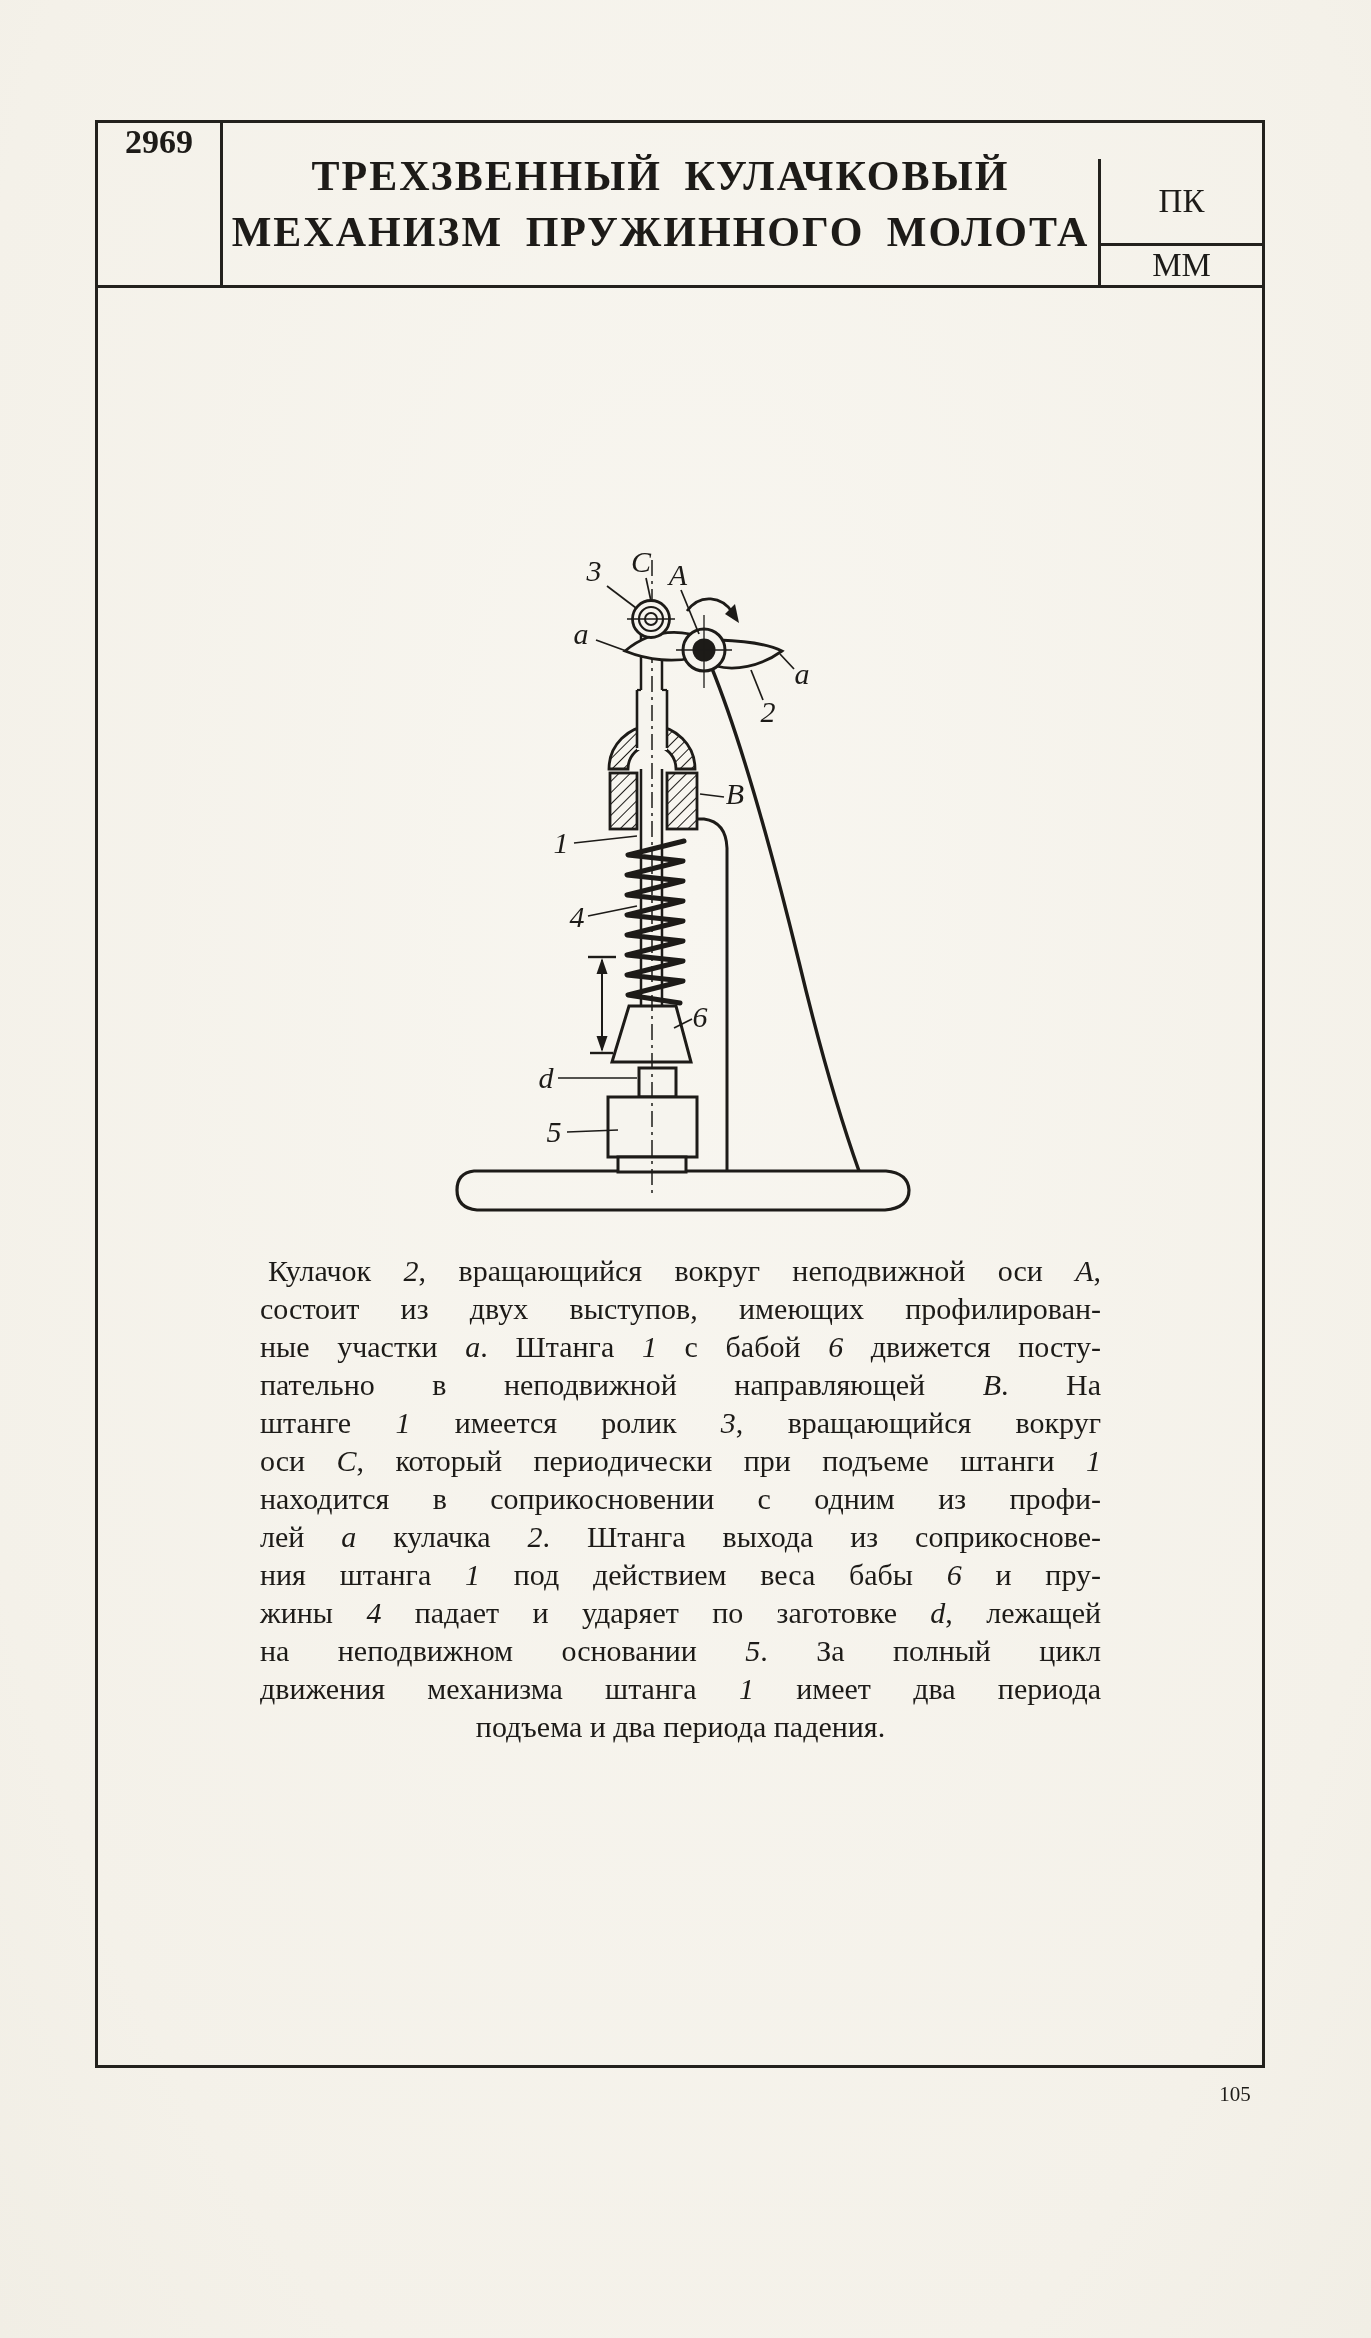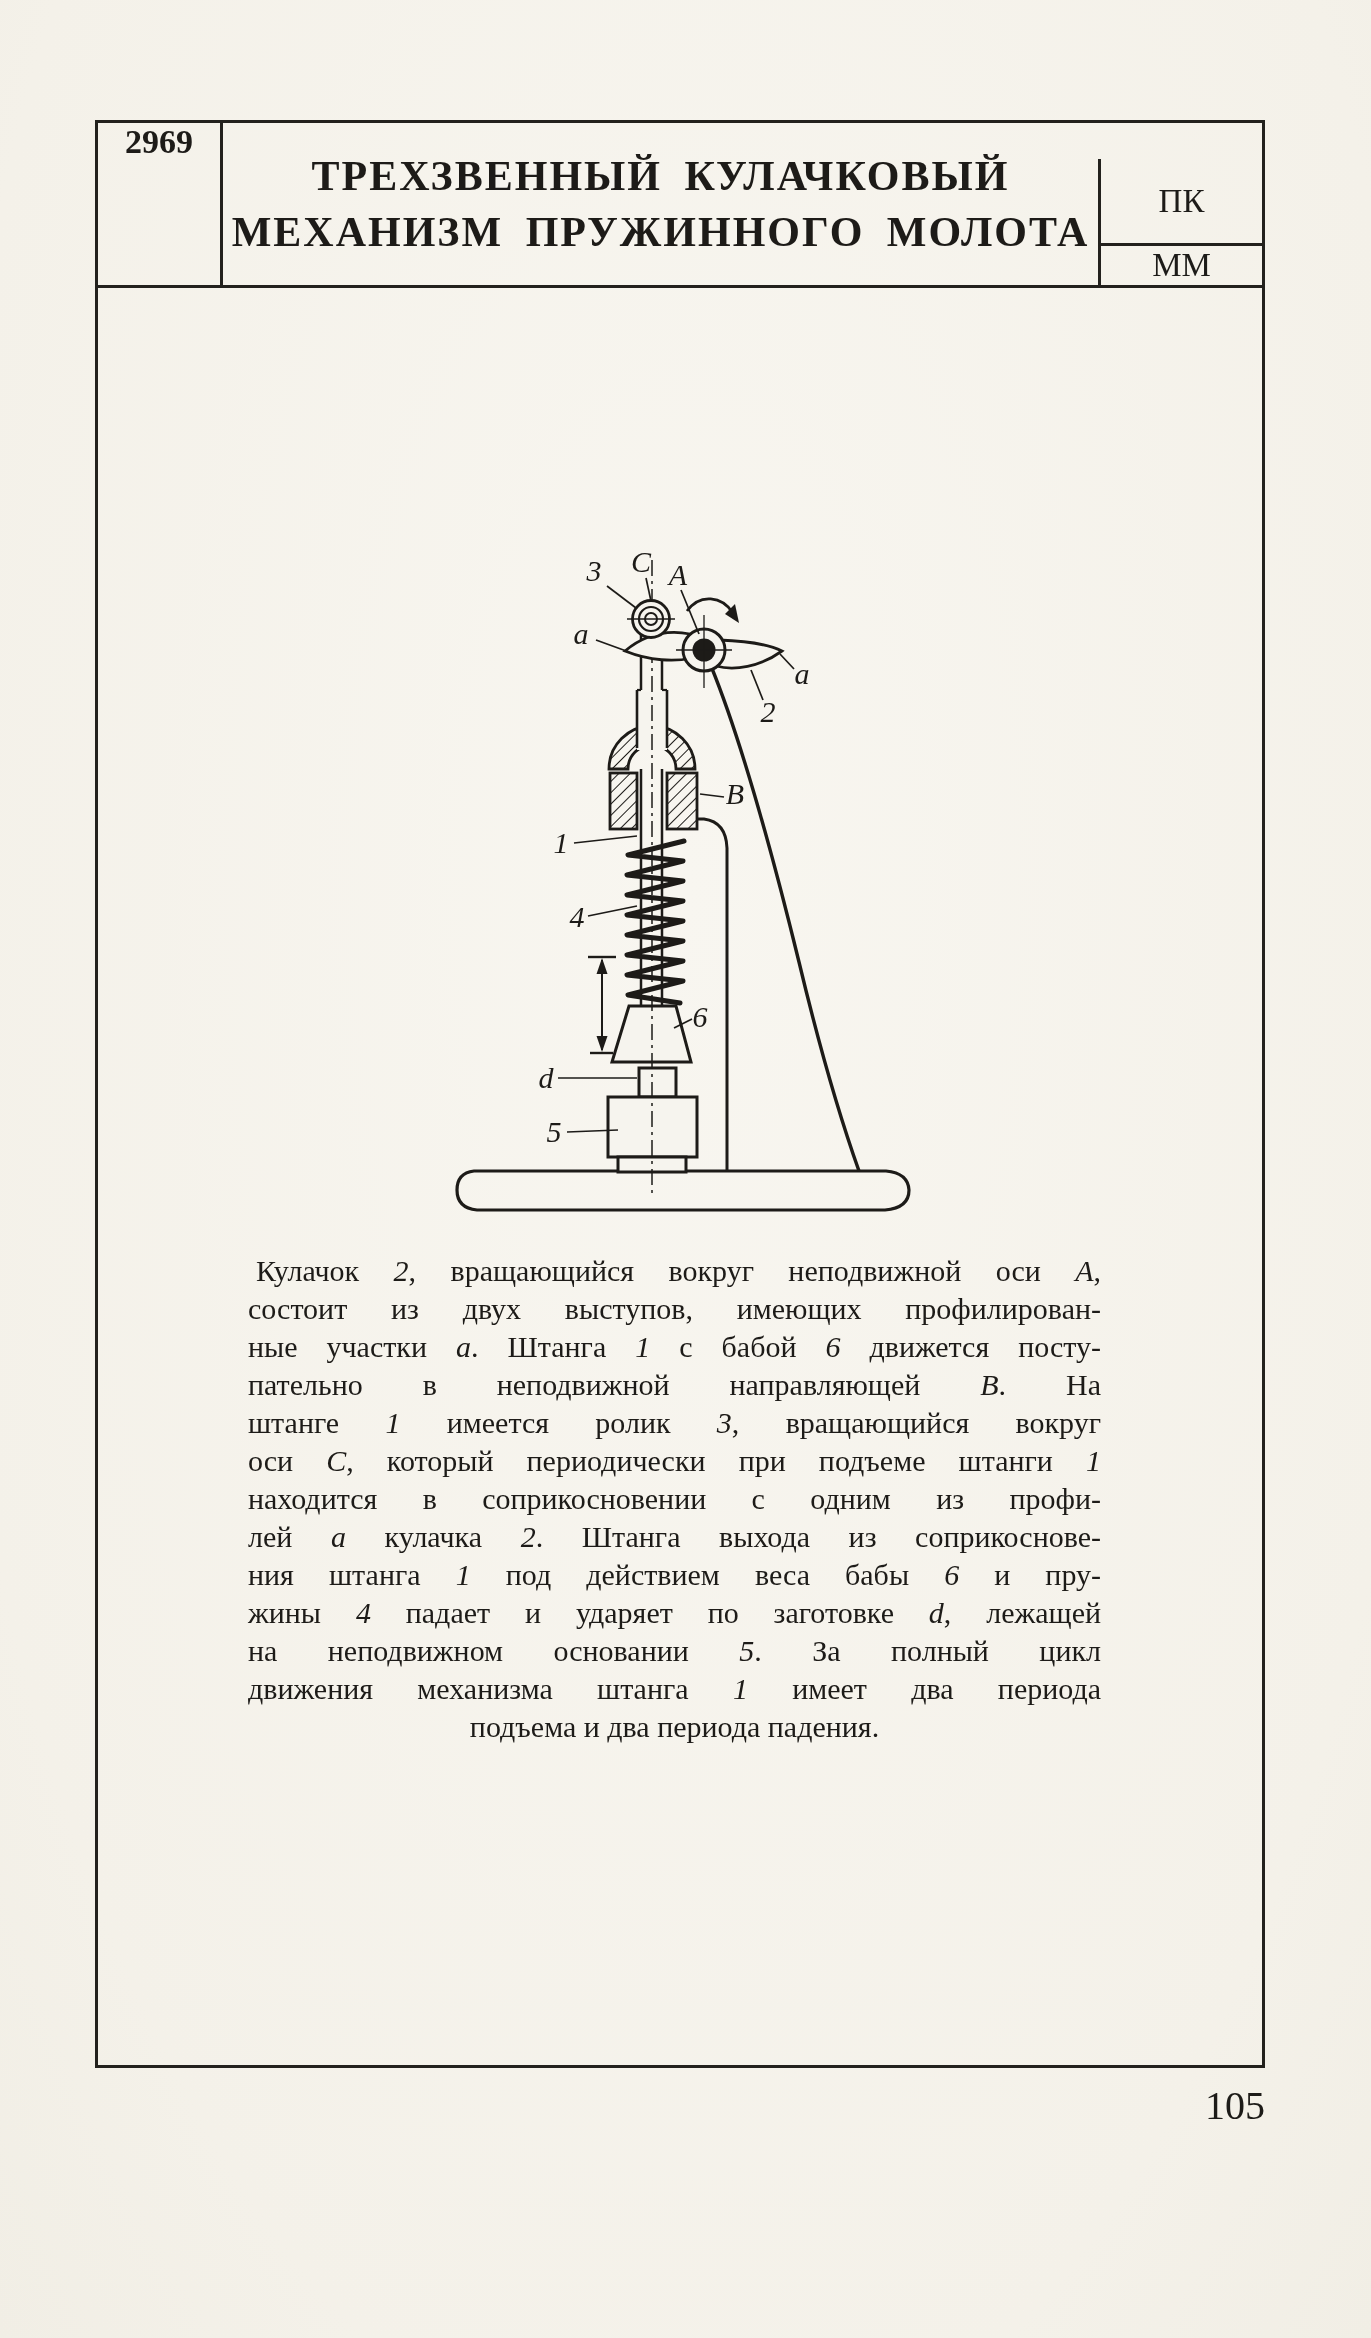--- a/index.html
+++ b/index.html
@@ -24,25 +24,25 @@
   .cell-code { width:161px; border-left:3px solid #23211d;
     display:flex; flex-direction:column;margin-top:36px; }
   .code-top { height:84px; border-bottom:3px solid #23211d;
     display:flex; align-items:center; justify-content:center; font-size:33px; }
   .code-bottom { flex:1; display:flex; align-items:center; justify-content:center;
     font-size:33px; }
   .figure-svg { position:absolute; left:400px; top:450px; }
   .paragraph { position:absolute; left:248px; top:1252px; width:853px;
     font-size:30px; color:#1d1b18; }
   .tline { height:38px; line-height:38px; text-align:justify; text-align-last:justify;
-    white-space:normal; }
+    white-space:normal;margin-left:12px; }
   .tline.center { text-align:center; text-align-last:center; }
   .tline.indent { padding-left:8px; }
   .page-number { position:absolute; left:1180px; top:2082px; width:110px;
-    text-align:center; font-size:40px; }
+    text-align:center; font-size:21px; }
   .fig-label { font-family:"Liberation Serif", serif; font-style:italic;
     font-size:30px; fill:#1d1b18; }
 </style>
 </head>
 <body>
 
 <div class="page">
 
   <div class="frame">
     <div class="header-row">

